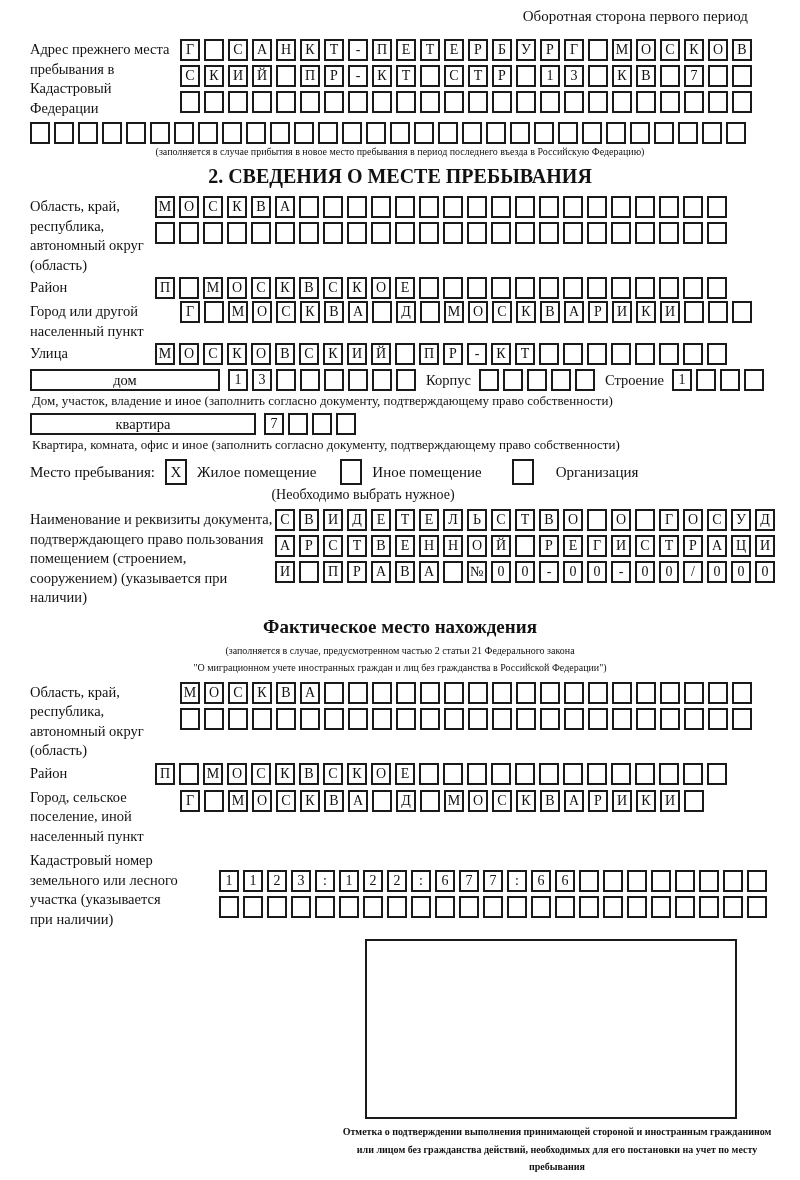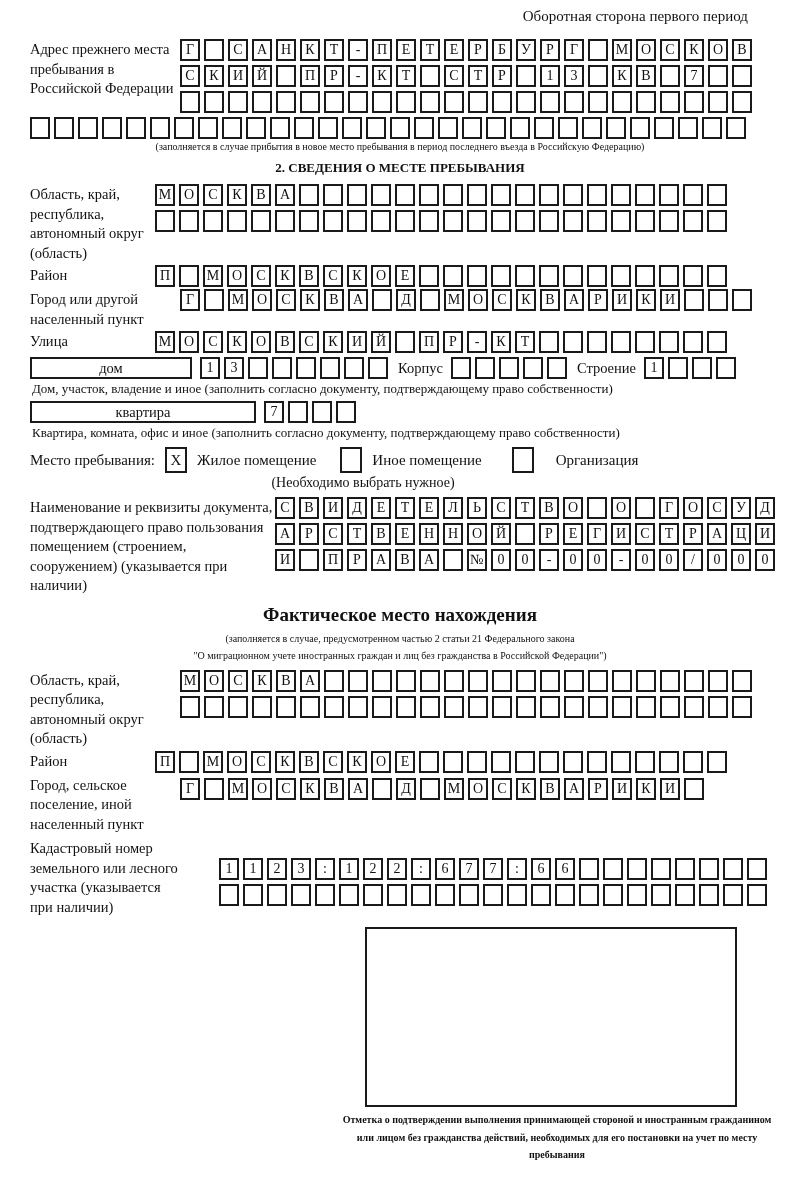--- a/index.html
+++ b/index.html
@@ -19,27 +19,27 @@
 
   .boxrow { display:flex; }
   .cell { display:inline-block; width:20px; min-width:20px; height:22px;
           border:2px solid #1a1a1a; margin-right:4px; text-align:center;
           font-size:14px; line-height:18px; font-family:"Liberation Serif",serif; }
   .boxrow .cell:last-child { margin-right:0; }
 
   .note { font-size:10px; text-align:center; margin:2px 0 4px 0; }
   .note-left { font-size:13px; text-align:left; margin:2px 0 4px 2px; }
 
-  .sec-title { font-size:13px; font-weight:bold; text-align:center; margin:8px 0 8px 0; }
+  .sec-title { font-size:20px; font-weight:bold; text-align:center; margin:8px 0 8px 0; }
   .sub-title { font-size:19px; font-weight:bold; text-align:center; margin:8px 0 4px 0; }
 
   .inline-row { display:flex; align-items:center; margin:4px 0 2px 0; }
   .wbox { height:22px; border:2px solid #1a1a1a; text-align:center;
           font-size:14.5px; line-height:18px; margin-right:8px; }
-  .wbox.dom { width:162px; }
+  .wbox.dom { width:190px; }
   .wbox.kv  { width:226px; }
   .mini-label { font-size:14.5px; margin:0 8px 0 10px; }
 
   .stay-row { display:flex; align-items:center; margin:6px 0 2px 0; font-size:15px; }
   .chk { display:inline-block; width:22px; min-width:22px; height:26px;
          border:2px solid #1a1a1a; text-align:center; font-size:15px;
          line-height:22px; margin:0 10px; }
   .stay-note { font-size:14px; margin:0 0 6px 168px; width:330px; text-align:center; }
 
   .fact-note { font-size:10px; text-align:center; line-height:17px; }
@@ -50,21 +50,21 @@
                font-size:10px; line-height:17.5px; font-weight:bold; }
 </style>
 </head>
 <body>
 
 <div class="page">
 
   <div class="hdr">Оборотная сторона первого период</div>
 
   <div class="field">
-    <div class="label w150">Адрес прежнего места пребывания в Российской Федерации</div>
+    <div class="label w150">Адрес прежнего места пребывания в Кадастровый Федерации</div>
     <div class="rows">
       <div class="boxrow">
           <span class="cell">Г</span>
           <span class="cell"></span>
           <span class="cell">С</span>
           <span class="cell">А</span>
           <span class="cell">Н</span>
           <span class="cell">К</span>
           <span class="cell">Т</span>
           <span class="cell">-</span>

